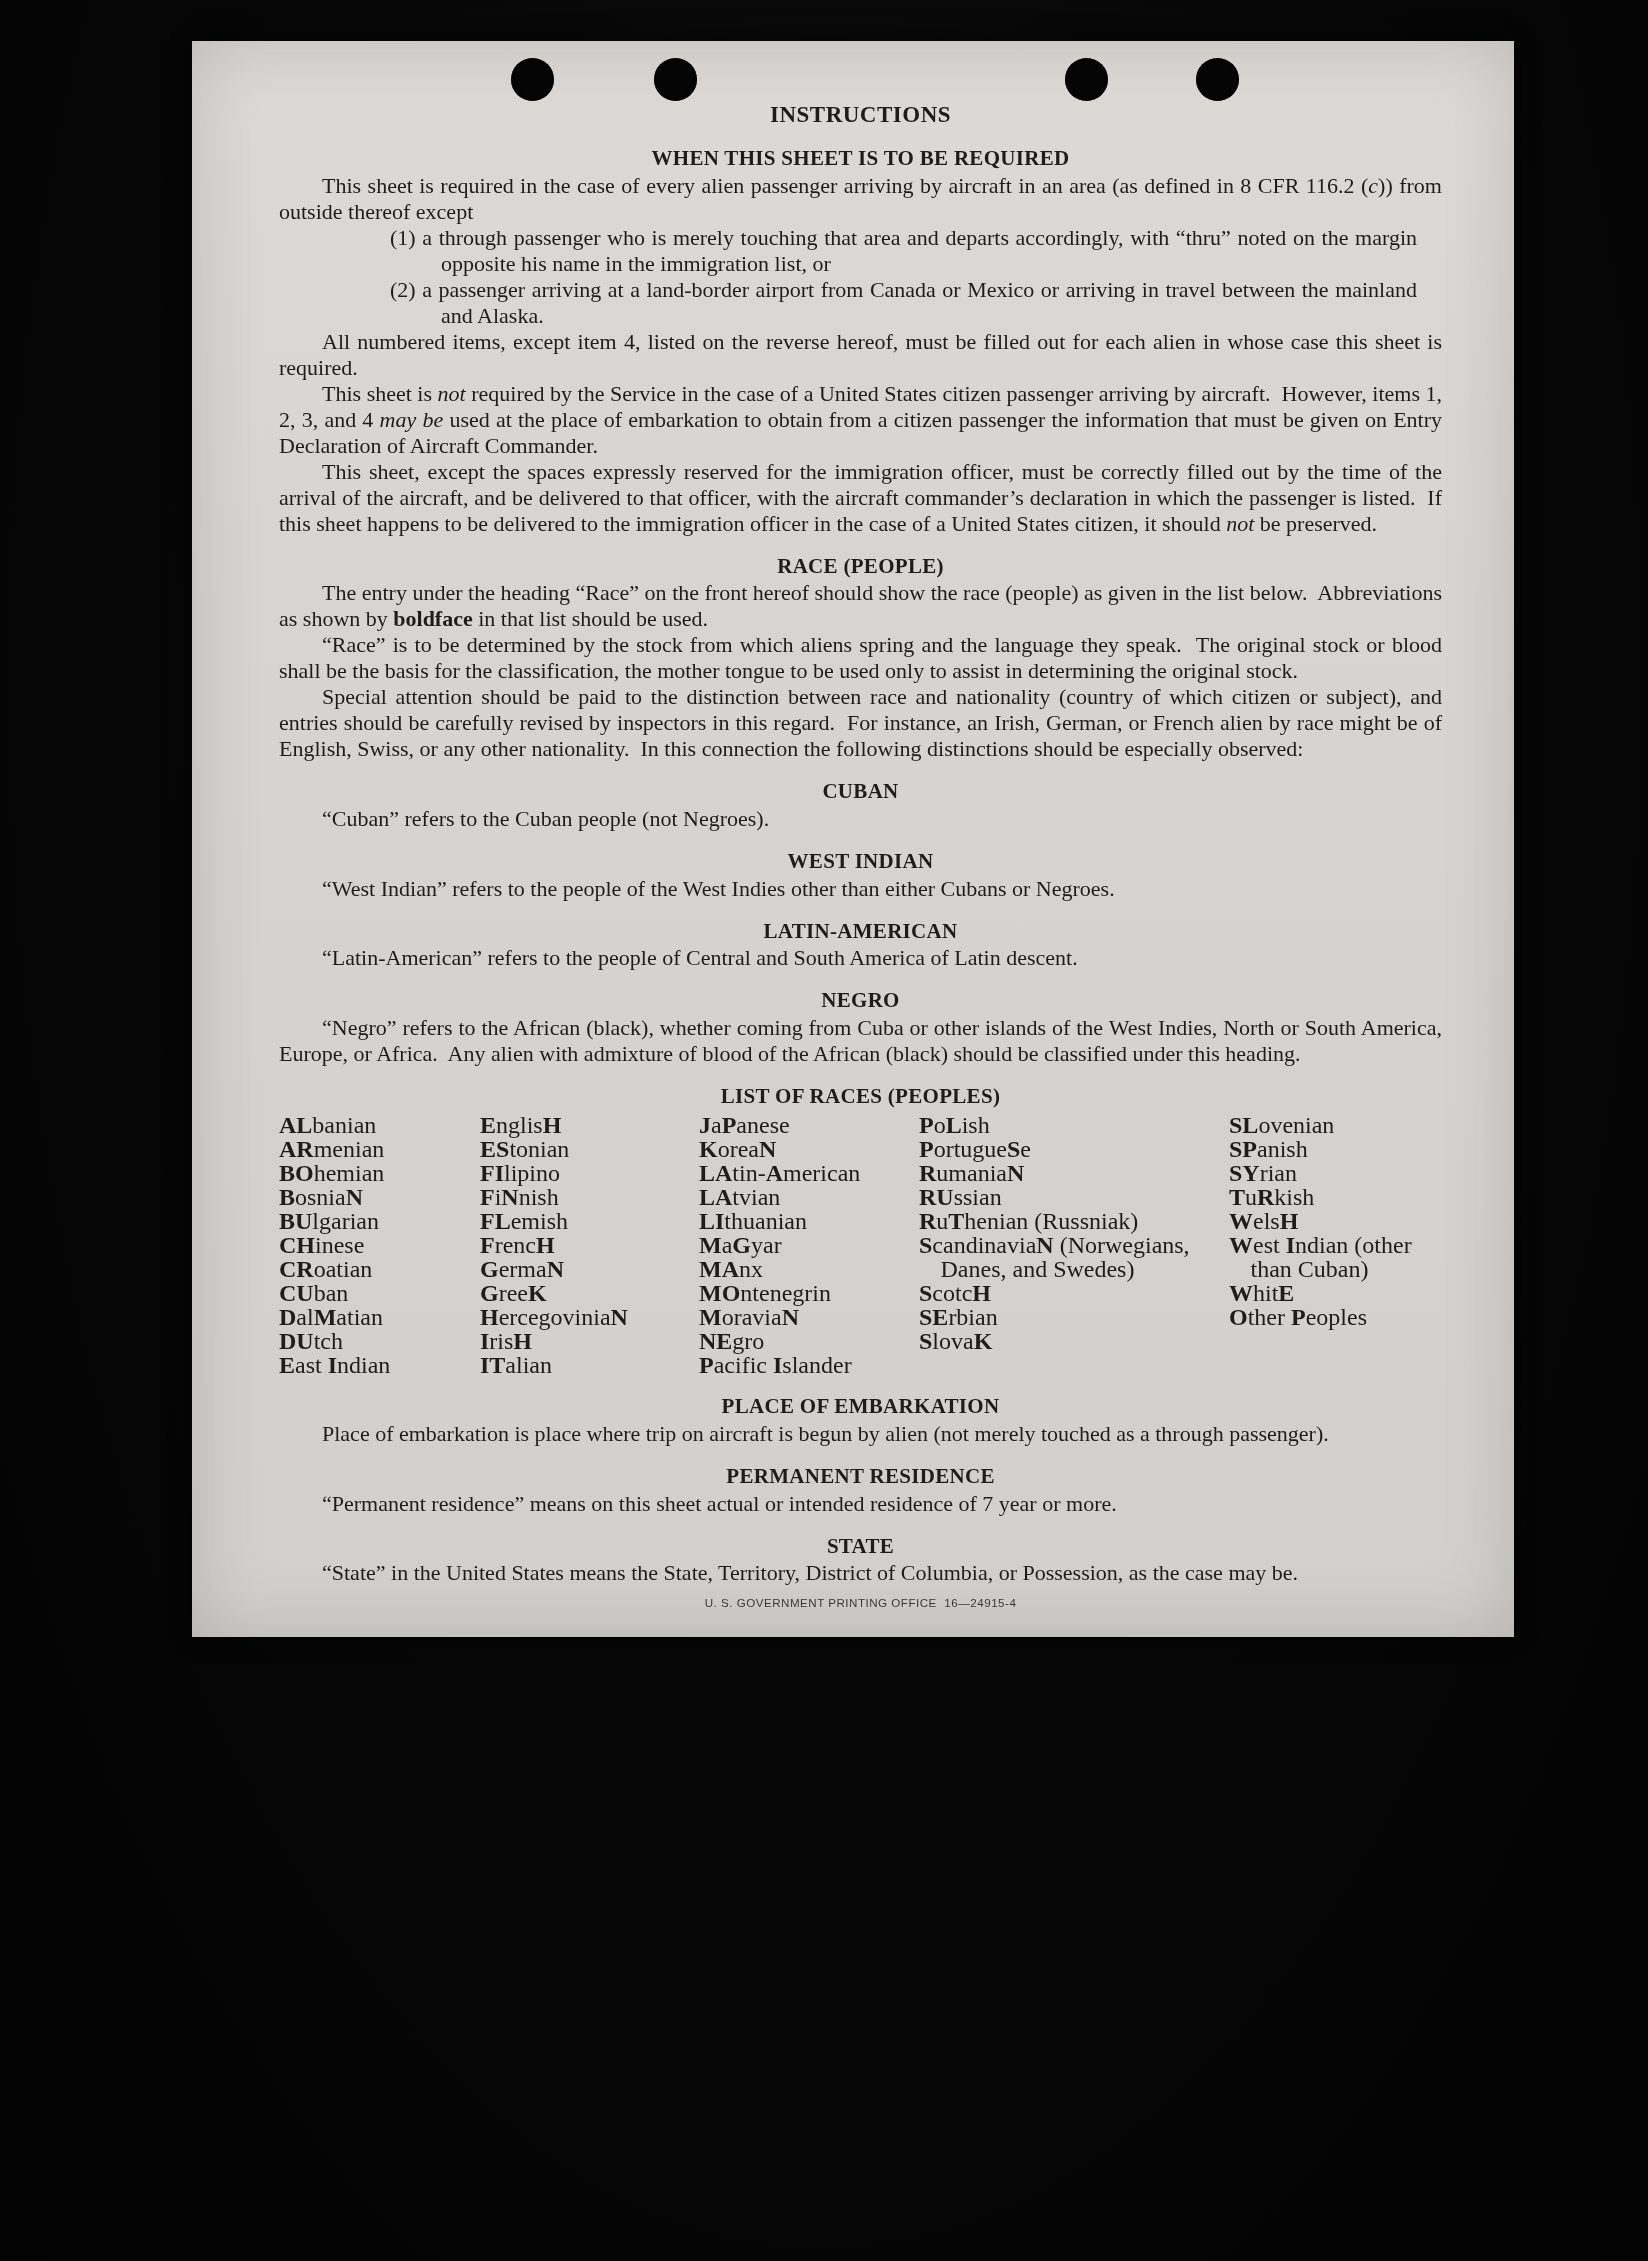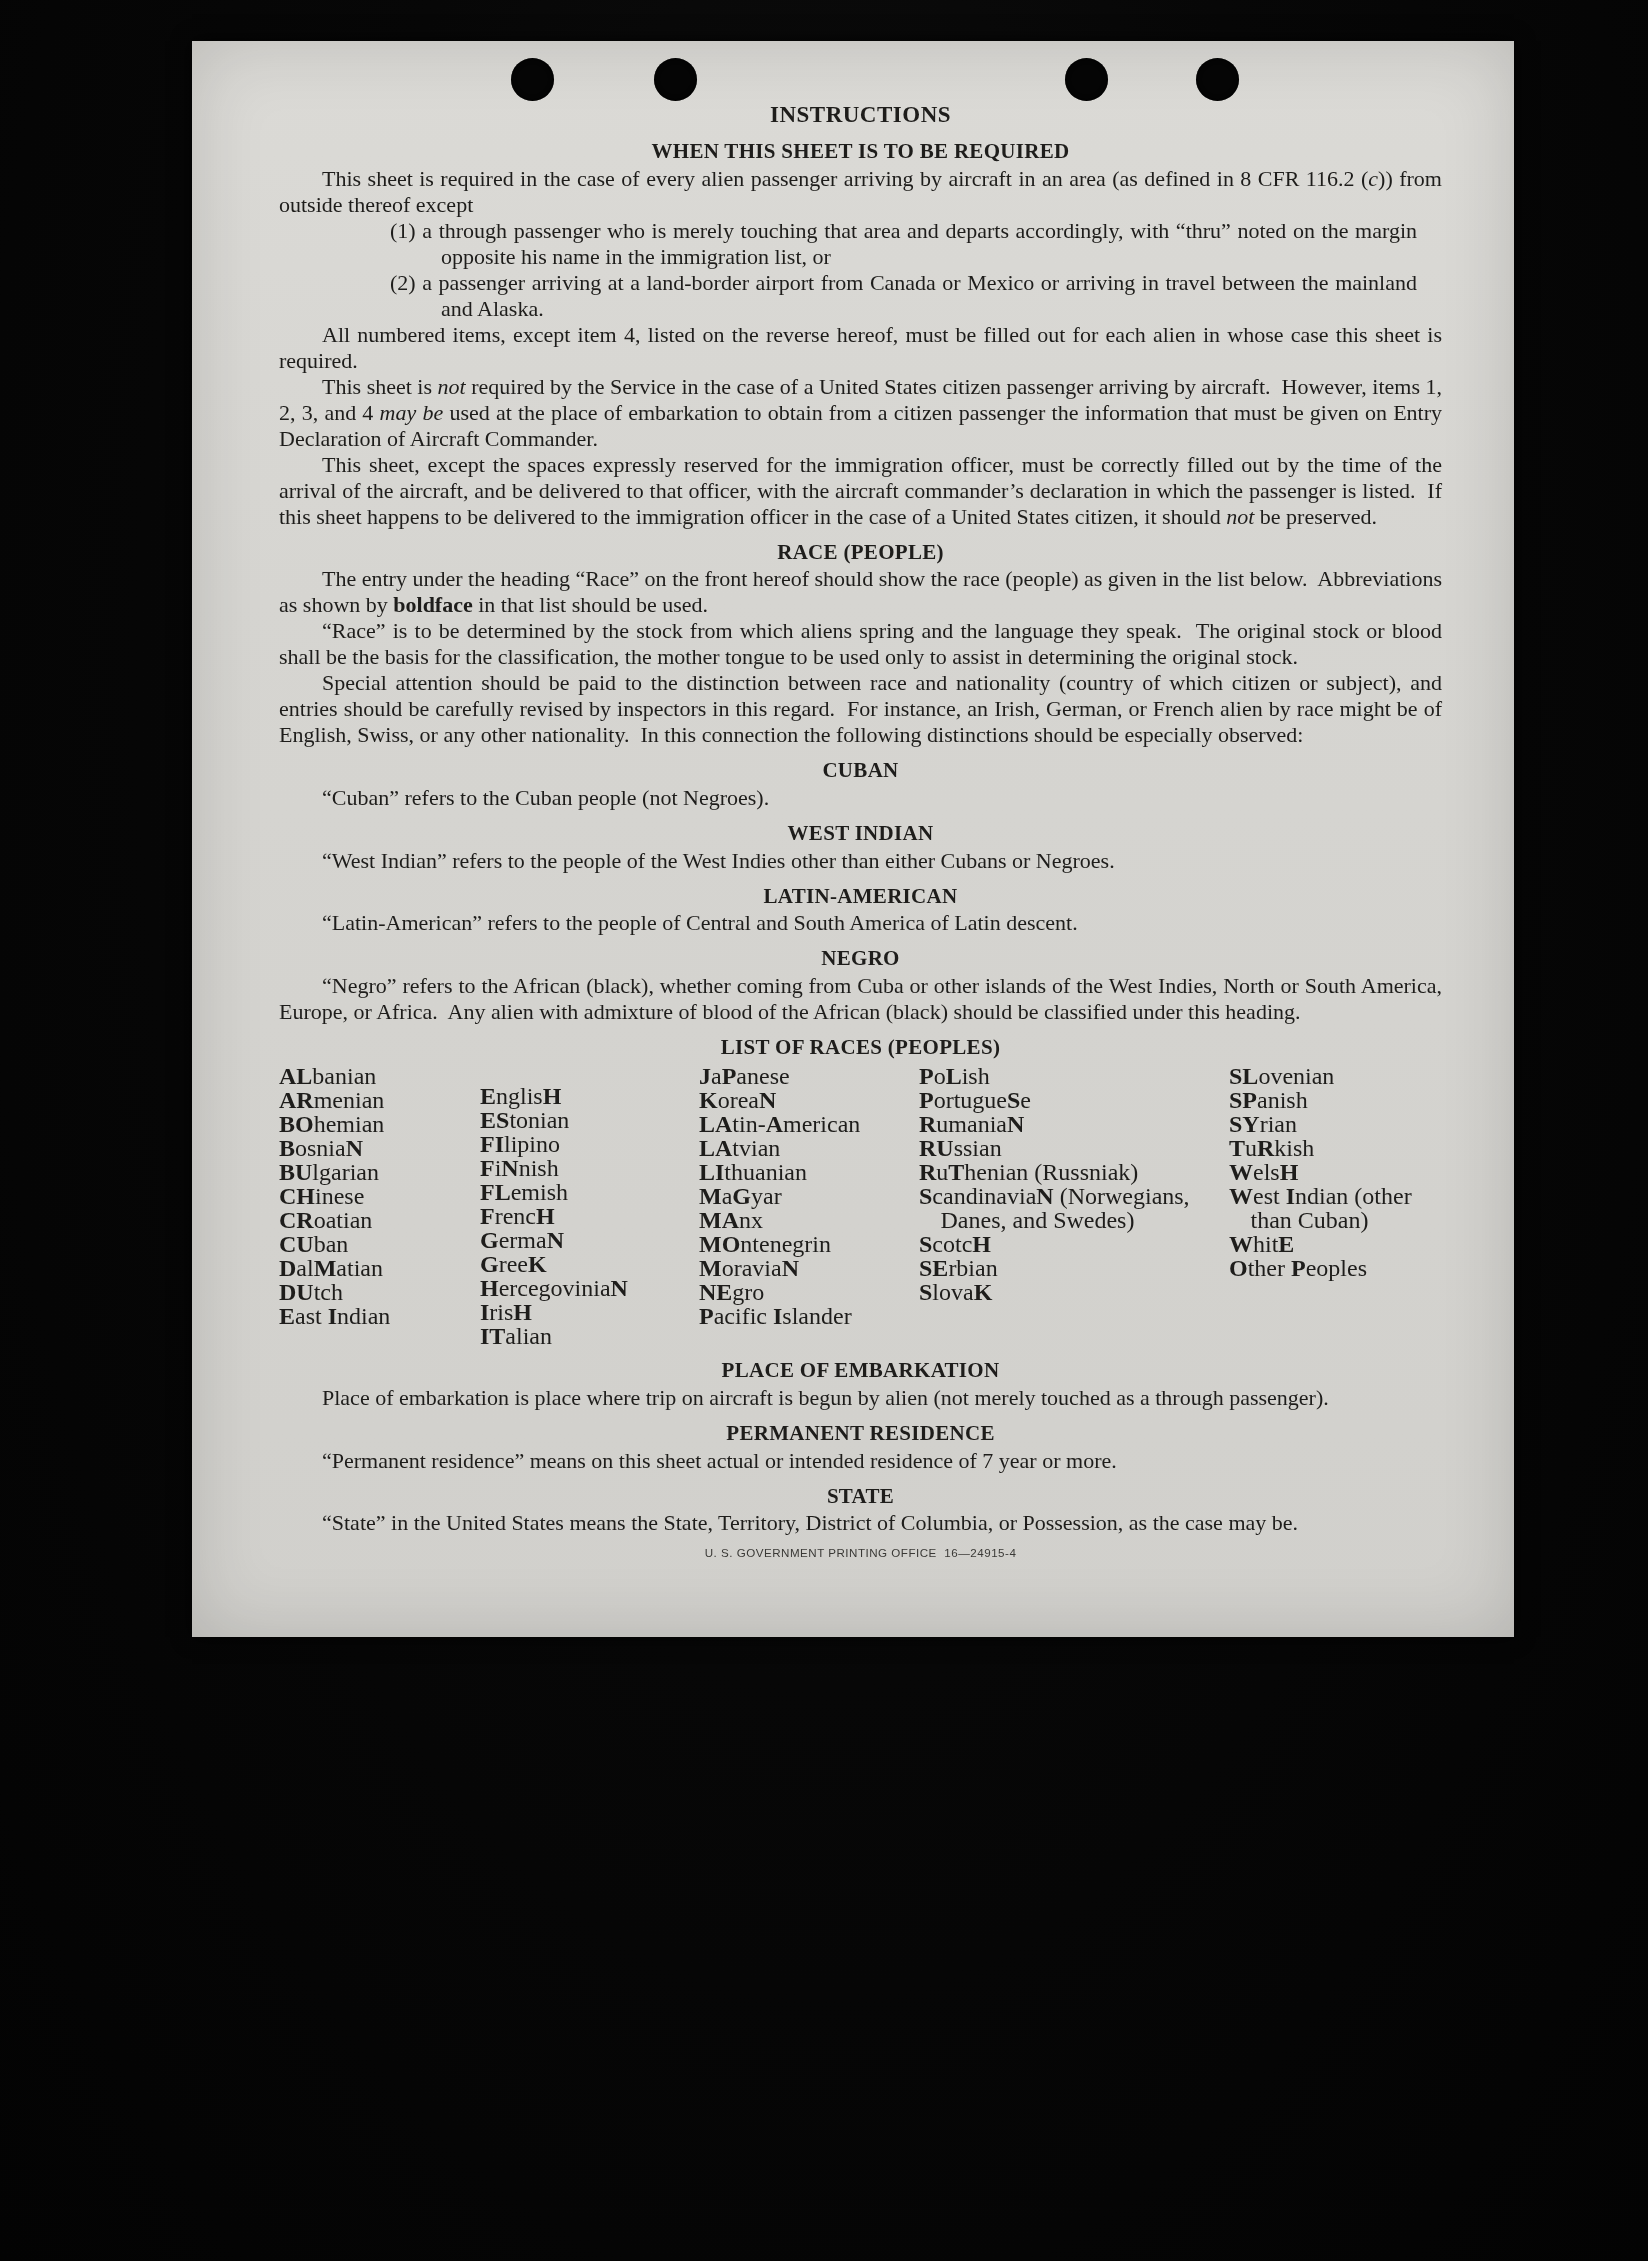--- a/index.html
+++ b/index.html
@@ -30,37 +30,37 @@
   .hole.h4 { left:1004px; }
   .content {
     position:absolute; left:87px; top:60px; width:1163px;
   }
   .title {
     text-align:center; font-weight:bold; font-size:23px; line-height:28px;
     letter-spacing:0.5px;
   }
   .heading {
     text-align:center; font-weight:bold; font-size:21px; line-height:25px;
-    margin-top:10px; margin-bottom:1.7px; letter-spacing:0.3px;
+    margin-top:17px; margin-bottom:1.7px; letter-spacing:0.3px;
     white-space:pre-wrap;
   }
   .para {
     font-size:22px; line-height:26px; text-align:justify; text-indent:43px;
     white-space:normal;
   }
   .numbered {
     font-size:22px; line-height:26px; text-align:justify;
     margin-left:111px; padding-left:51px; text-indent:-51px; width:1027px;
   }
   .numlab { }
   .race-cols {
     display:flex; font-size:24px; line-height:24px; margin-top:4.1px; margin-bottom:4.1px;
   }
   .race-col:nth-child(1){ width:201px; }
-  .race-col:nth-child(2){ width:219px;margin-top:20px; }
+  .race-col:nth-child(2){ width:219px; }
   .race-col:nth-child(3){ width:220px; }
   .race-col:nth-child(4){ width:310px; }
   .race-col:nth-child(5){ flex:1; }
   .race-item { padding-left:21.5px; text-indent:-21.5px; padding-right:11.6px; }
   .gpo-footer {
     text-align:center; font-size:11.6px; letter-spacing:0.5px; margin-top:10px;
     font-family:"Liberation Sans", sans-serif; color:#3a3936;
   }
   i { font-style:italic; }
   b { font-weight:bold; }

